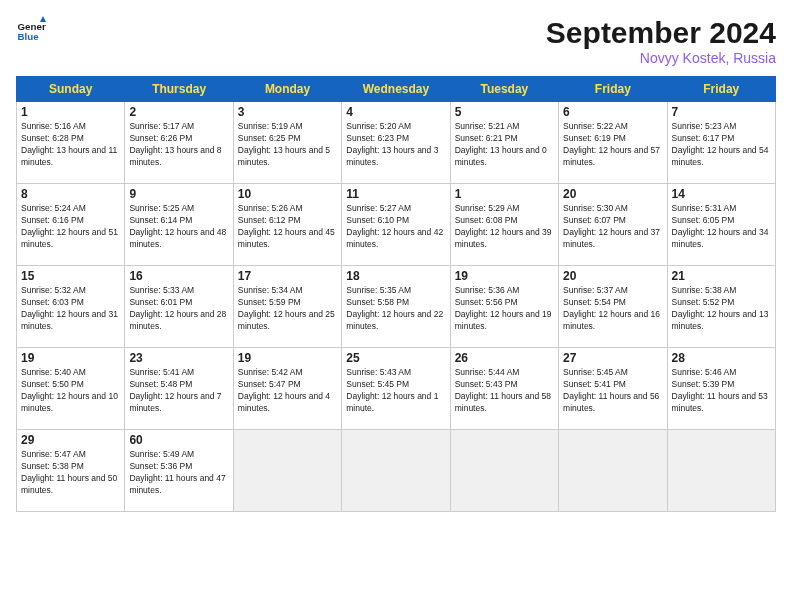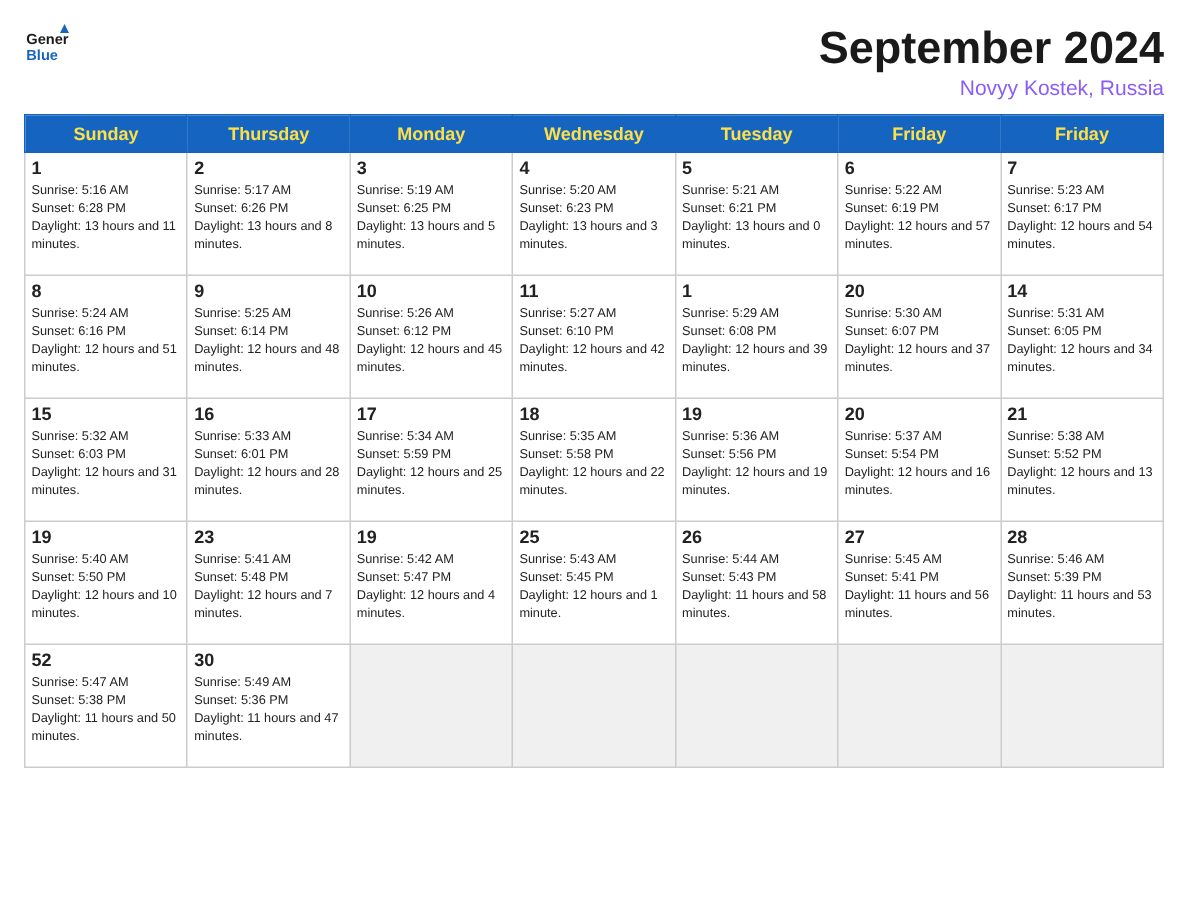--- a/index.html
+++ b/index.html
@@ -337,29 +337,29 @@
         <span class="day-number">28</span>
         <div class="day-info">
           Sunrise: 5:46 AM<br>
           Sunset: 5:39 PM<br>
           Daylight: 11 hours and 53 minutes.
         </div>
       </td>
         </tr>
         <tr>
           <td>
-        <span class="day-number">52</span>
+        <span class="day-number">29</span>
         <div class="day-info">
           Sunrise: 5:47 AM<br>
           Sunset: 5:38 PM<br>
           Daylight: 11 hours and 50 minutes.
         </div>
       </td>
           <td>
-        <span class="day-number">30</span>
+        <span class="day-number">60</span>
         <div class="day-info">
           Sunrise: 5:49 AM<br>
           Sunset: 5:36 PM<br>
           Daylight: 11 hours and 47 minutes.
         </div>
       </td>
           <td class="empty"></td>
           <td class="empty"></td>
           <td class="empty"></td>
           <td class="empty"></td>

